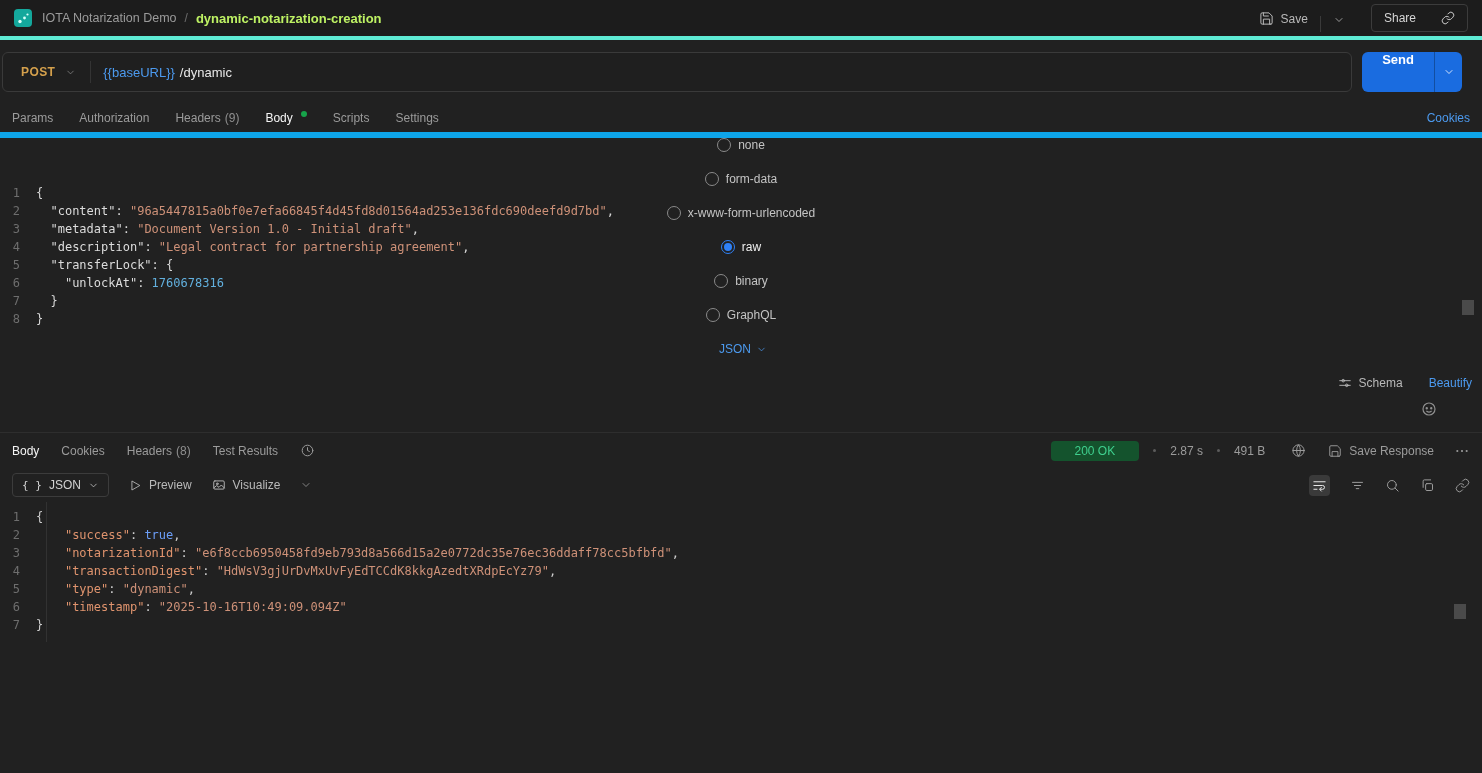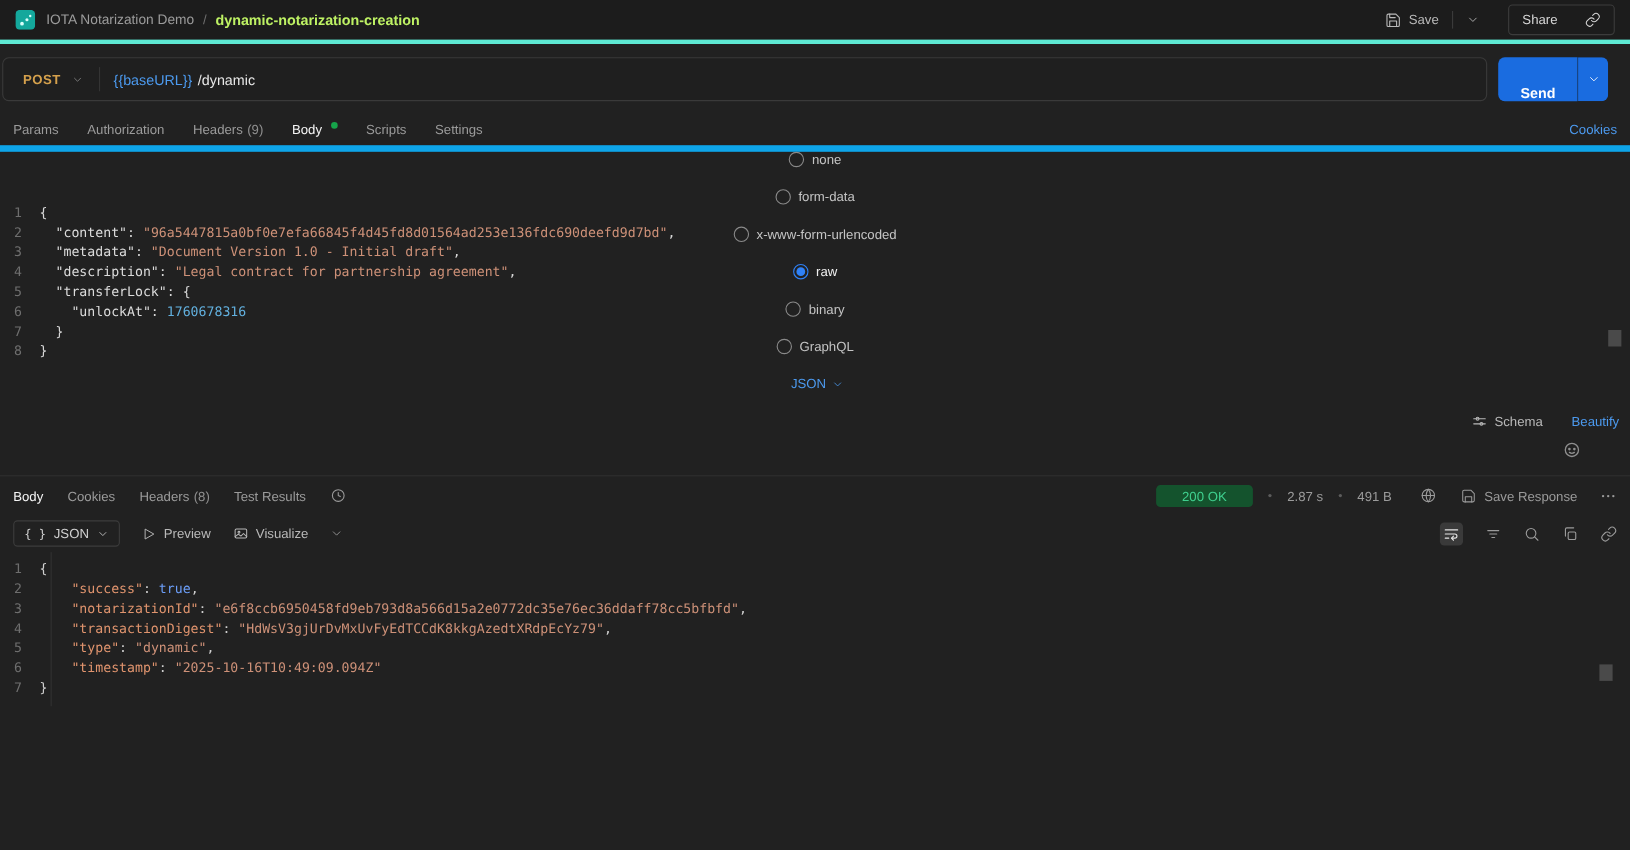--- a/index.html
+++ b/index.html
@@ -16,39 +16,39 @@
 
   
   .app-header {
     height:40px; background:#1c1c1c; border-bottom:4px solid #5eead4;
     display:flex; align-items:center; padding:0 14px; gap:10px;
   }
   .crumbs { display:flex; align-items:center; gap:8px; }
   .crumb-ws { color:#9b9b9b; font-size:12.5px; cursor:pointer; }
   .crumb-sep { color:#6f6f6f; }
   .crumb-title { color:#bef264; font-weight:700; font-size:13px; }
-  .header-right { margin-left:auto; display:flex; align-items:center; gap:4px; }
+  .header-right { margin-left:auto; display:flex; align-items:flex-end; gap:4px; }
   .ghost-btn { display:flex; align-items:center; gap:7px; color:#b9b9b9; padding:6px 8px; border-radius:4px; cursor:pointer; }
   .vsep { width:1px; height:16px; background:#3a3a3a; }
   .share-group { display:flex; align-items:center; border:1px solid #3c3c3c; border-radius:4px; margin-left:14px; overflow:hidden; }
   .share-group .ghost-btn { border-radius:0; padding:6px 12px; color:#d6d6d6; }
   .share-group .vsep { height:100%; }
 
   
   .url-row { display:flex; align-items:center; margin:12px 20px 12px 2px; gap:10px; height:40px; }
   .url-box { flex:1; display:flex; align-items:center; height:40px; background:#1f1f1f; border:1px solid #3a3a3a; border-radius:6px; }
   .method-select { display:flex; align-items:center; gap:10px; padding:0 14px 0 18px; cursor:pointer; height:100%; }
   .method-label { color:#d4a04c; font-weight:700; font-size:12px; letter-spacing:.4px; }
   .method-caret { color:#8a8a8a; }
   .url-divider { width:1px; height:22px; background:#343434; }
   .url-input { flex:1; display:flex; align-items:center; padding:0 12px; font-size:13px; cursor:text; height:100%; }
   .url-var { color:#4c9aef; }
   .url-path { color:#e8e8e8; margin-left:5px; }
   .send-split { display:flex; }
-  .send-main { background:#1a6ce0; color:#fff; font-weight:600; font-size:13px; padding:0 20px; height:40px; display:flex; align-items:flex-end; border-radius:6px 0 0 6px; cursor:pointer; }
+  .send-main { background:#1a6ce0; color:#fff; font-weight:600; font-size:13px; padding:0 20px; height:40px; display:flex; align-items:flex-start; border-radius:6px 0 0 6px; cursor:pointer; }
   .send-caret { background:#1a6ce0; color:#fff; width:28px; height:40px; display:flex; align-items:center; justify-content:center; border-left:1px solid rgba(0,0,0,.28); border-radius:0 6px 6px 0; cursor:pointer; }
 
   
   .tabs-row { display:flex; align-items:center; height:34px; padding:0 12px; gap:26px; border-bottom:6px solid #0ea5e9; color:#9b9b9b; }
   .tab { display:flex; align-items:center; gap:4px; cursor:pointer; white-space:nowrap; }
   .tab.active { color:#f5f5f5; }
   .tab-count { color:#8f8f8f; }
   .mod-dot { width:6px; height:6px; border-radius:50%; background:#16a34a; margin-left:4px; transform:translateY(-4px); }
   .link-blue { color:#4c9aef; cursor:pointer; }
   .tabs-row .right { margin-left:auto; display:flex; align-items:center; gap:28px; }

